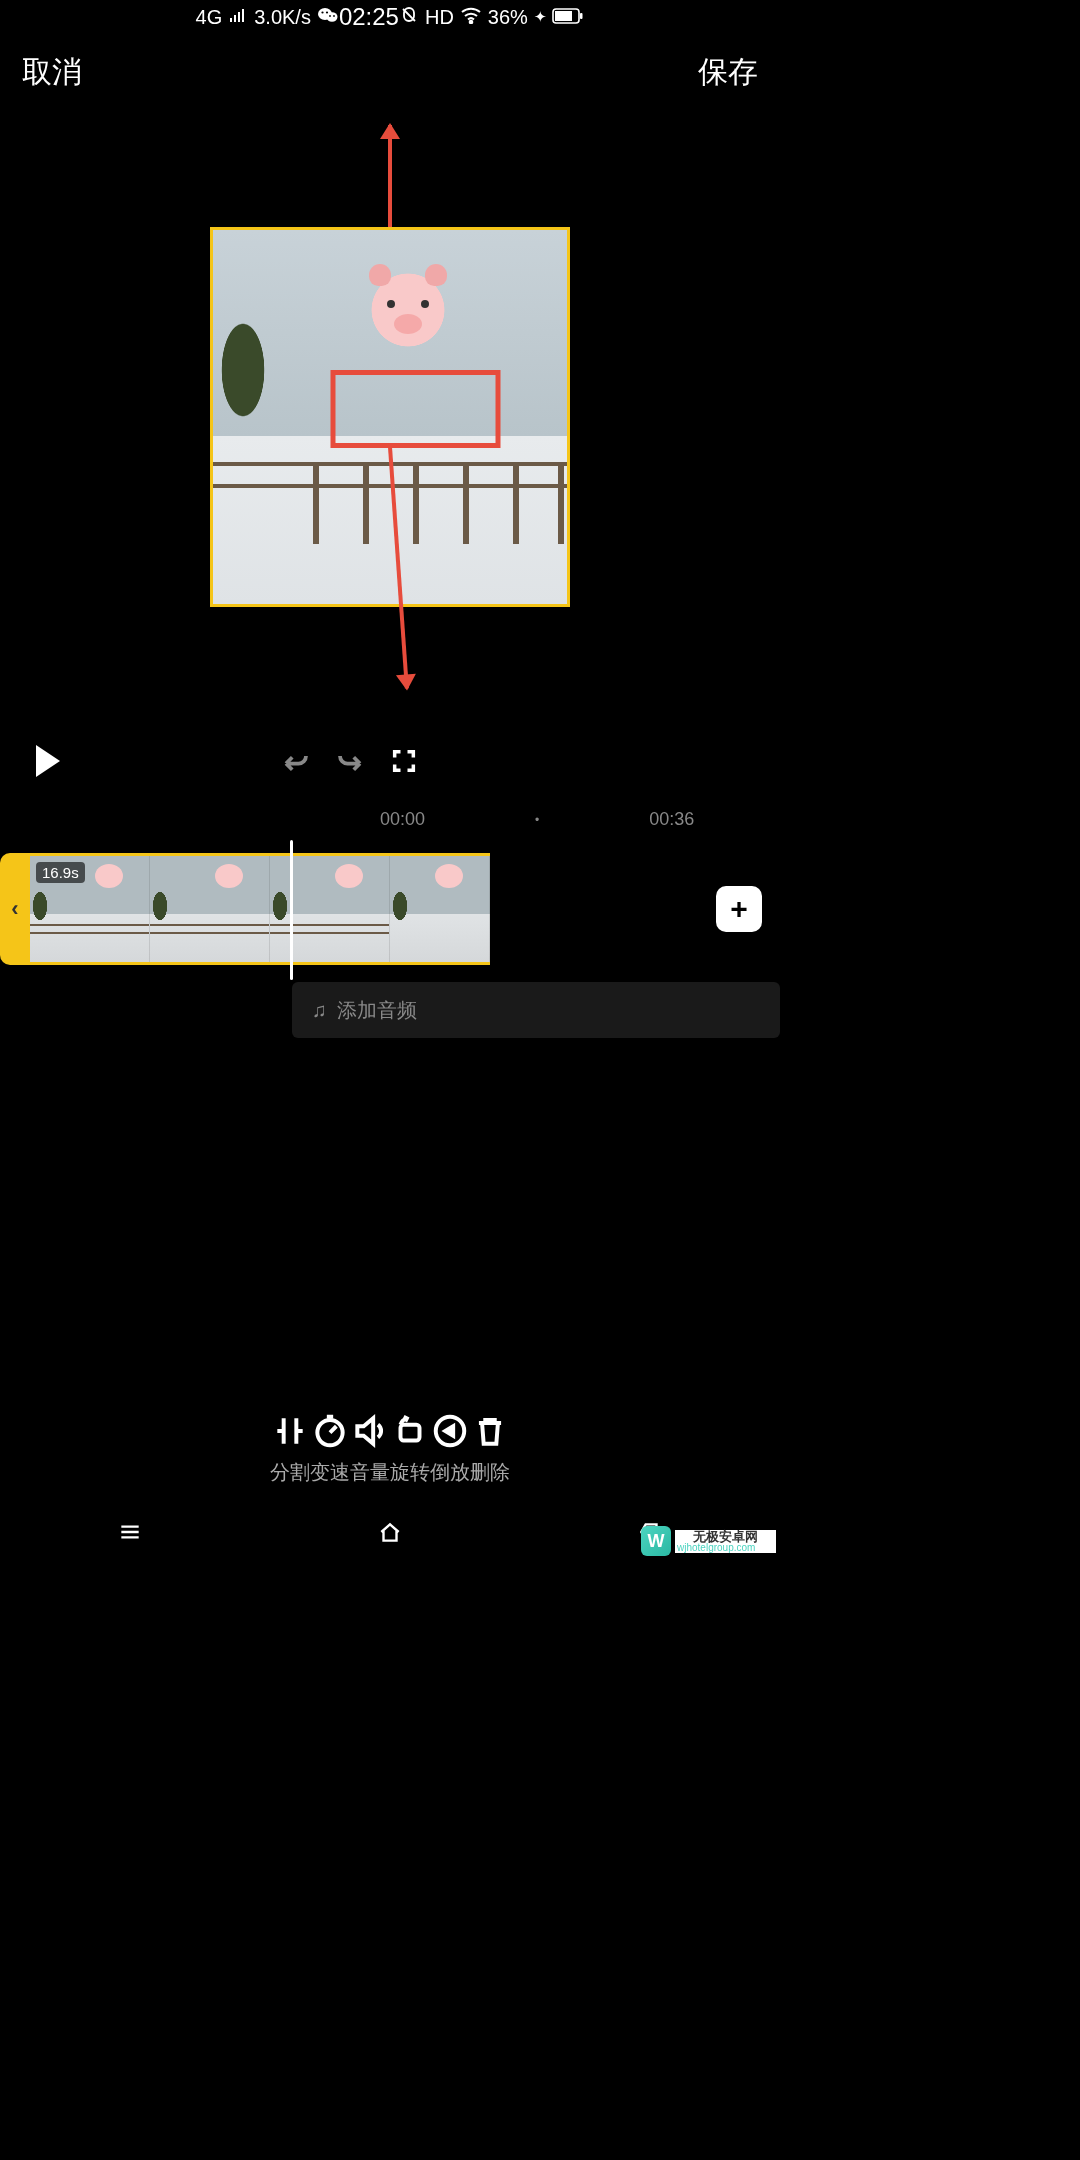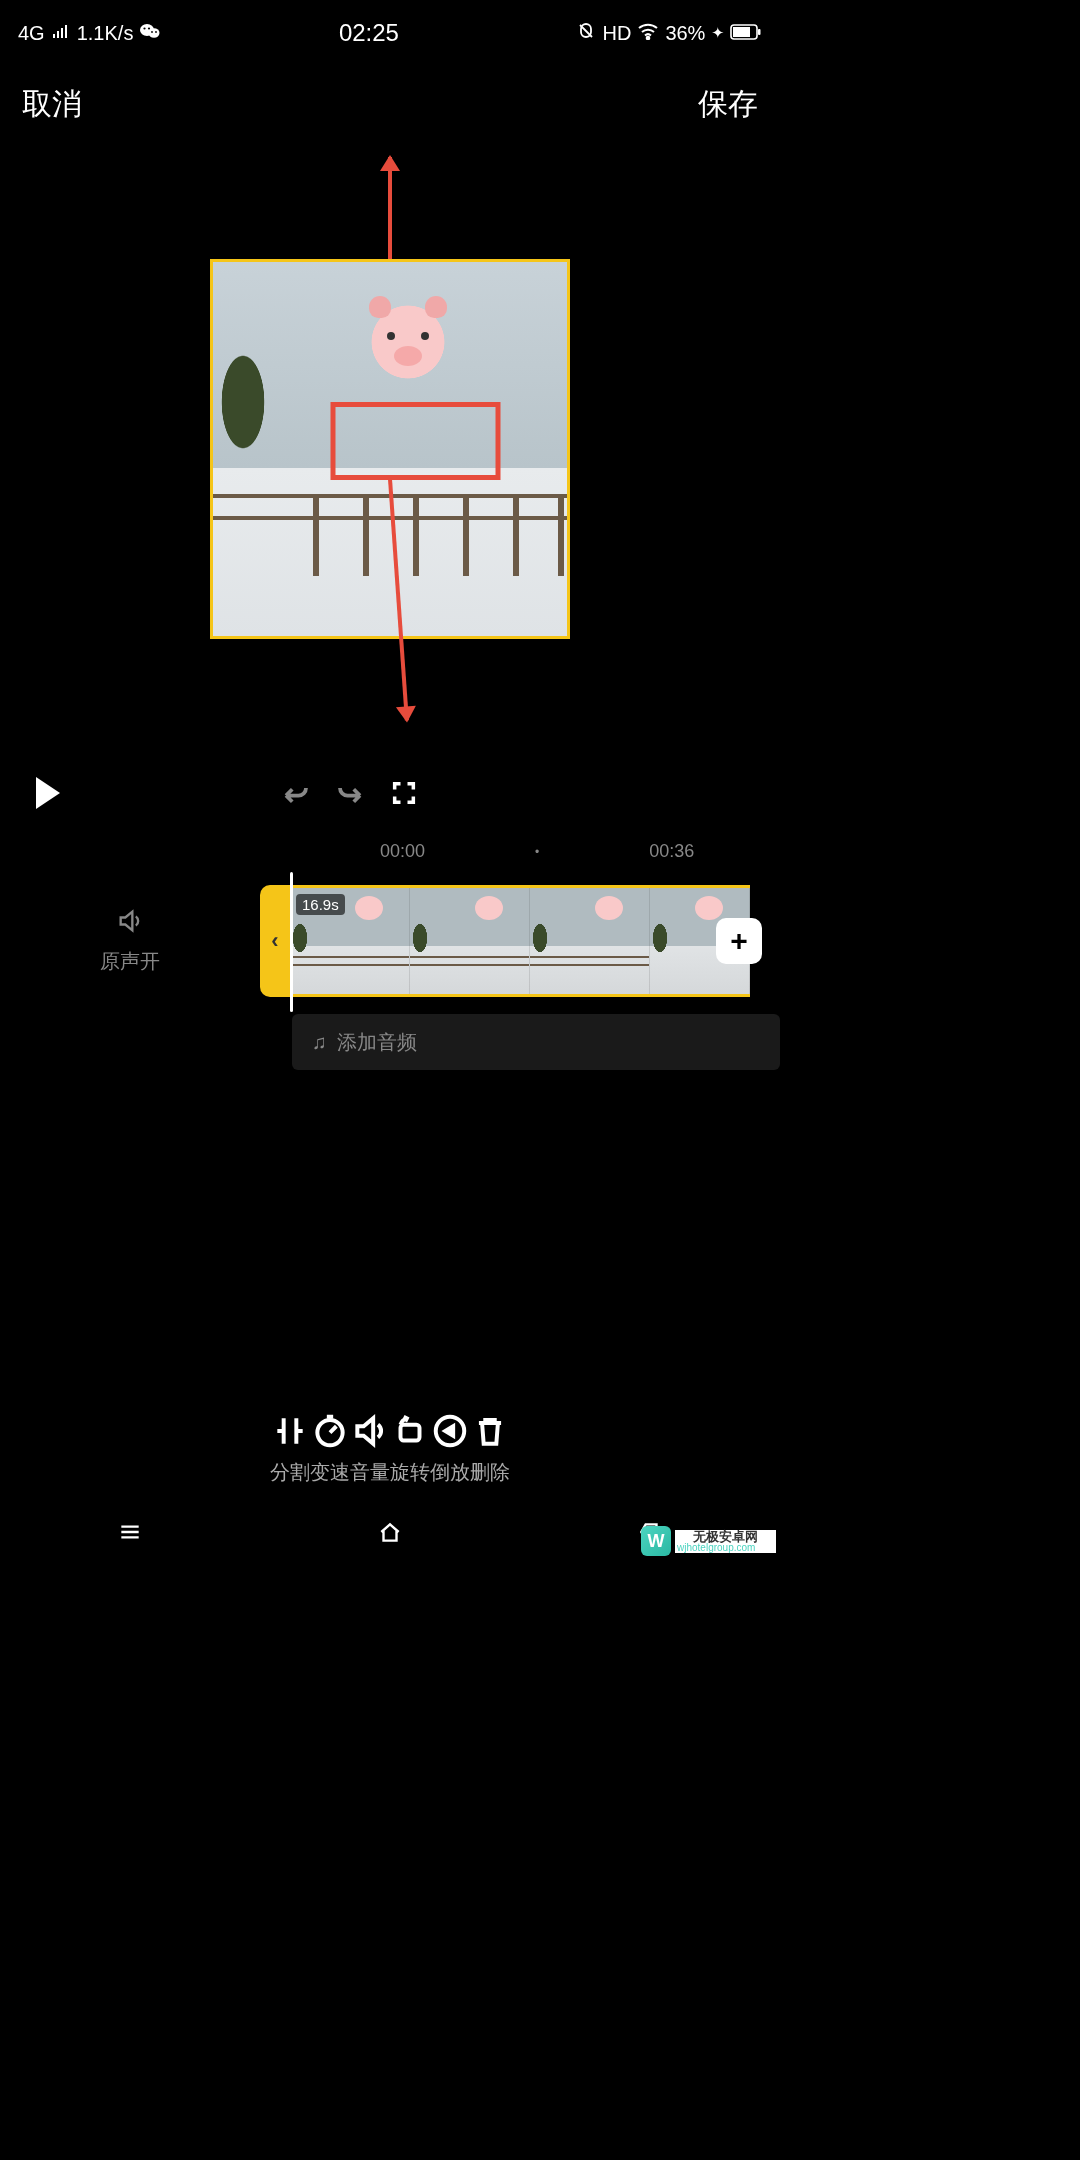--- a/index.html
+++ b/index.html
@@ -7,23 +7,23 @@
   width: 780px;
   height: 1560px;
   background: #000;
   color: #fff;
   font-family: -apple-system, "Helvetica Neue", Arial, sans-serif;
   overflow: hidden;
   position: relative;
 }
 .status-bar {
   display: flex;
-  justify-content: space-between;
-  align-items: center;
-  padding: 19px 18px;
+  justify-content: center;
+  align-items: center;
+  padding: 3px 18px;
   font-size: 20px;
   font-weight: 500;
 }
 .status-left, .status-right { display: flex; align-items: center; gap: 6px; }
 .status-center { font-size: 24px; font-weight: 500; }
 .top-actions {
   display: flex;
   justify-content: space-between;
   padding: 18px 22px;
   font-size: 30px;
@@ -259,21 +259,21 @@
 <body>
 
 <div class="status-bar">
   <div class="status-left">
     <span>4G</span>
     <span>
       <svg width="20" height="16" viewBox="0 0 20 16">
           <path d="M2 14h2V10H2zM6 14h2V7H6zM10 14h2V4h-2zM14 14h2V1h-2z" fill="#fff"></path>
         </svg>
     </span>
-    <span>1.1K/s</span>
+    <span>3.0K/s</span>
     <span>
       <svg width="22" height="20" viewBox="0 0 22 20">
           <ellipse cx="8" cy="9" rx="7" ry="6" fill="#fff"></ellipse>
           <ellipse cx="15" cy="12" rx="5.5" ry="4.8" fill="#fff"></ellipse>
           <circle cx="5.5" cy="7.5" r="1.1" fill="#000"></circle>
           <circle cx="10" cy="7.5" r="1.1" fill="#000"></circle>
           <circle cx="13" cy="11" r="0.9" fill="#000"></circle>
           <circle cx="17" cy="11" r="0.9" fill="#000"></circle>
         </svg>
     </span>
@@ -357,29 +357,20 @@
 </div>
 
 <div class="ruler">
   <span>00:00</span>
   <span class="dot">•</span>
   <span>00:36</span>
   <span class="dot">•</span>
 </div>
 
 <div class="timeline-wrap">
-  <div class="sound-col">
-    <span class="sound-icon">
-      <svg width="28" height="28" viewBox="0 0 24 24" fill="none" stroke="#888" stroke-width="2">
-          <path d="M4 9v6h4l6 5V4L8 9H4z"></path>
-          <path d="M17 8a5 5 0 010 8"></path>
-        </svg>
-    </span>
-    <span class="sound-label">原声开</span>
-  </div>
   <div class="handle">‹</div>
   <div class="clips">
     <div class="clip">
       <span class="duration-badge">16.9s</span>
       <div class="mini-tree"></div>
       <div class="mini-fence">
           <div style="top:4px;left:0;right:0;height:2px;"></div>
           <div style="top:12px;left:0;right:0;height:2px;"></div>
         </div>
       <div class="mini-pig"></div>

